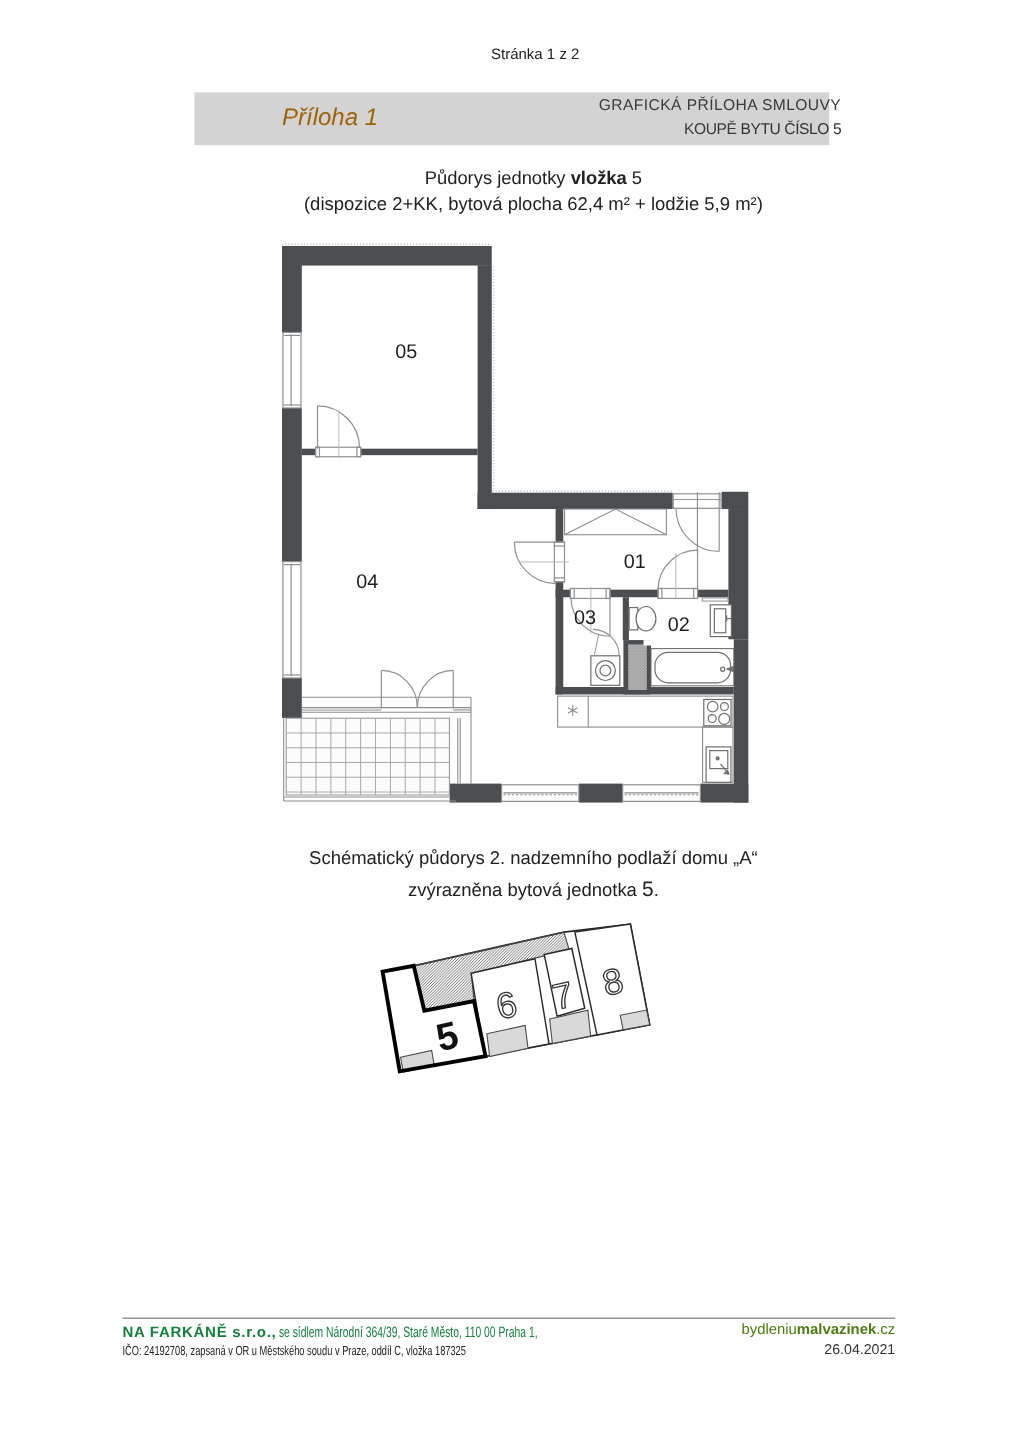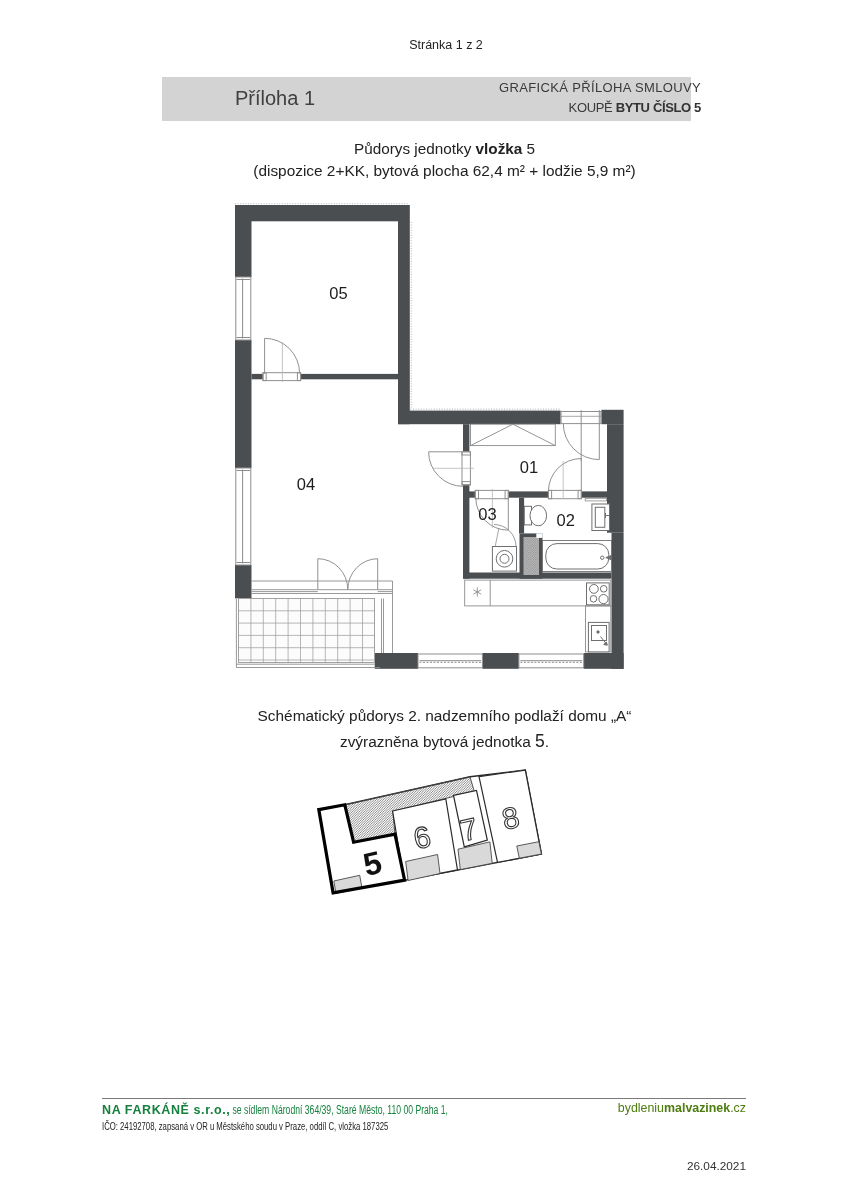--- a/index.html
+++ b/index.html
@@ -6,23 +6,23 @@
   body{width:849px;height:1200px;position:relative;font-family:"Liberation Sans",sans-serif;overflow:hidden;opacity:0.999;}
   .abs{position:absolute;}
 </style>
 </head>
 <body>
 
 <div class="abs" style="left:0;top:37.7px;width:892px;text-align:center;font-size:12.5px;color:#222;">Stránka 1 z 2</div>
 
 <div class="abs" style="left:161.7px;top:76.5px;width:529.3px;height:44px;background:#d3d3d3;"></div>
 
-<div class="abs" style="left:162px;top:87px;width:226px;text-align:center;font-size:20px;color:#404040;opacity:0.999;transform:translateZ(0);">Příloha 1</div>
-
-<div class="abs" style="left:391px;top:78.2px;width:310px;font-size:13px;line-height:19.5px;color:#3a3a3a;opacity:0.999;transform:translateZ(0);text-align:right;"><span style="letter-spacing:0.35px;">GRAFICKÁ PŘÍLOHA SMLOUVY</span><br><span style="letter-spacing:-0.35px;">KOUPĚ <b style="font-weight:700;color:#333;">BYTU ČÍSLO 5</b></span></div>
+<div class="abs" style="left:162px;top:87px;width:226px;text-align:center;font-size:20px;color:#a16207;opacity:0.999;transform:translateZ(0);font-style:italic;">Příloha 1</div>
+
+<div class="abs" style="left:391px;top:78.2px;width:310px;font-size:13px;line-height:19.5px;color:#3a3a3a;opacity:0.999;transform:translateZ(0);text-align:right;"><span style="letter-spacing:0.35px;">GRAFICKÁ PŘÍLOHA SMLOUVY</span><br><span style="letter-spacing:-0.35px;">KOUPĚ <b style="font-weight:400;color:#333;">BYTU ČÍSLO 5</b></span></div>
 
 <div class="abs" style="left:0;top:139.5px;width:889px;text-align:center;font-size:15.3px;color:#222;">Půdorys jednotky <b>vložka</b> 5</div>
 
 <div class="abs" style="left:0;top:162.3px;width:889px;text-align:center;font-size:15.4px;color:#222;">(dispozice 2+KK, bytová plocha 62,4 m² + lodžie 5,9 m²)</div>
 
 <svg class="abs" style="left:0;top:0;" width="849" height="1200" viewBox="0 0 849 1200">
 <defs>
   <pattern id="stip" width="2.4" height="2.4" patternUnits="userSpaceOnUse">
     <rect width="2.4" height="2.4" fill="#c0c0c0"></rect>
     <circle cx="0.7" cy="0.7" r="0.62" fill="#818181"></circle>
@@ -320,13 +320,13 @@
 <div class="abs" style="left:0;top:731.4px;width:889px;text-align:center;font-size:15.4px;color:#222;">zvýrazněna bytová jednotka <span style="font-size:17.5px;">5</span>.</div>
 
 <div class="abs" style="left:102px;top:1098px;width:644px;height:1px;background:#7a7a7a;"></div>
 
 <div class="abs" style="left:102px;top:1103.1px;font-size:12.5px;color:#15803d;white-space:nowrap;"><b style="letter-spacing:0.6px;">NA FARKÁNĚ s.r.o.,</b><span style="display:inline-block;transform:scaleX(0.69);transform-origin:0 50%;font-size:12.5px;">&nbsp;se sídlem Národní 364/39, Staré Město, 110 00 Praha 1,</span></div>
 
 <div class="abs" style="left:102px;top:1119.6px;font-size:11px;color:#222;white-space:nowrap;"><span style="display:inline-block;transform:scaleX(0.703);transform-origin:0 50%;">IČO: 24192708, zapsaná v OR u Městského soudu v Praze, oddíl C, vložka 187325</span></div>
 
 <div class="abs" style="left:446px;top:1101.4px;width:300px;text-align:right;font-size:12.4px;color:#4d7c0f;">bydleniu<b>malvazinek</b>.cz</div>
 
-<div class="abs" style="left:446px;top:1116.9px;width:300px;text-align:right;font-size:11.8px;color:#333;margin-top:42px;">26.04.2021</div>
+<div class="abs" style="left:446px;top:1116.9px;width:300px;text-align:right;font-size:11.8px;color:#333;">26.04.2021</div>
 
 </body></html>

